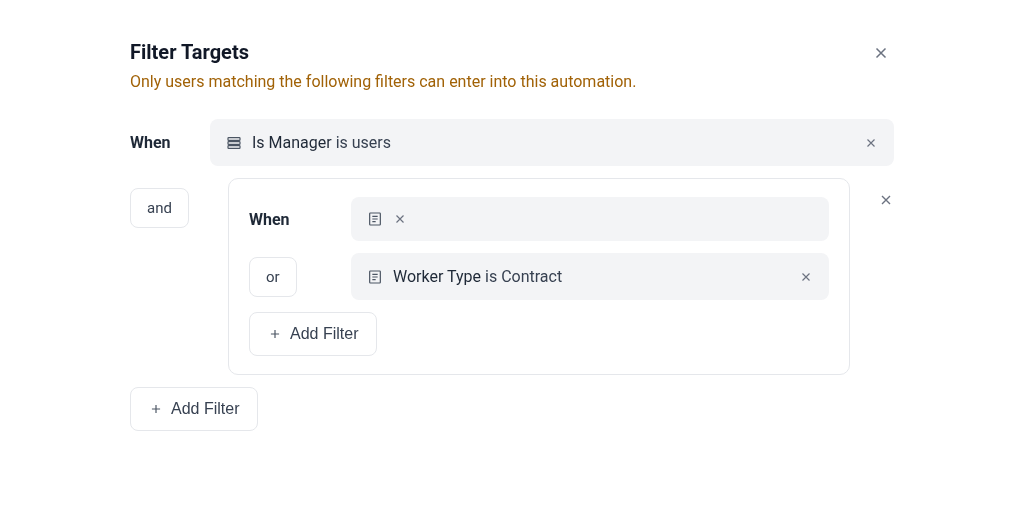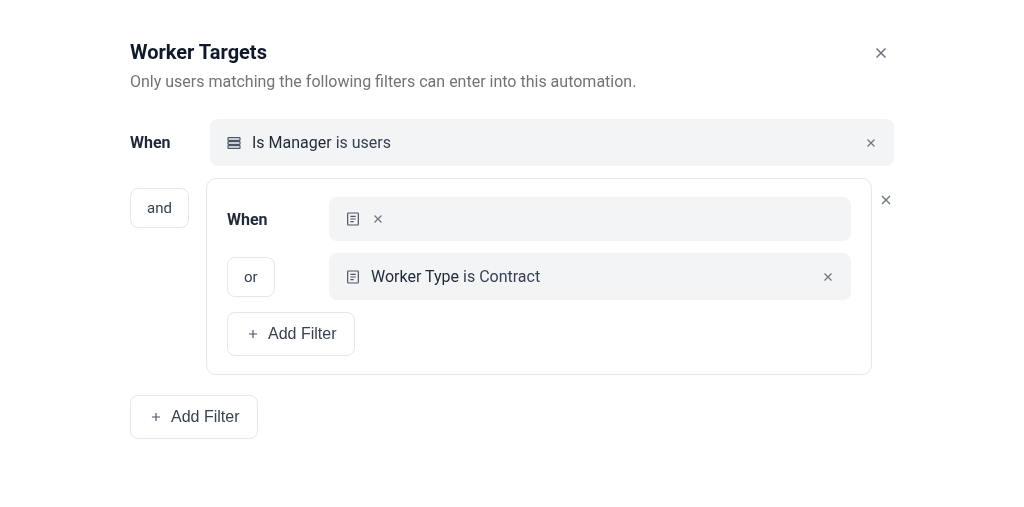--- a/index.html
+++ b/index.html
@@ -16,21 +16,21 @@
       align-items: flex-start;
     }
     .title {
       font-size: 20px;
       font-weight: 700;
       color: #111827;
       margin-bottom: 8px;
     }
     .subtitle {
       font-size: 16px;
-      color: #737373;
+      color: #a16207;
       margin-bottom: 28px;
     }
     .close-top {
       color: #6b7280;
       cursor: pointer;
       font-size: 18px;
       padding: 4px;
     }
     .close-top svg { width: 18px; height: 18px; stroke: #6b7280; }
 
@@ -90,22 +90,22 @@
     .chip-remove {
       cursor: pointer;
       color: #6b7280;
       display: inline-flex;
     }
     .chip-remove svg { width: 14px; height: 14px; stroke: #6b7280; }
 
     .group-row {
       display: flex;
       align-items: flex-start;
-      gap: 6px;
-      margin-bottom: 20px;
+      gap: 28px;
+      margin-bottom: 12px;
     }
     .group-box {
       flex: 1;
       border: 1px solid #e5e7eb;
       border-radius: 10px;
       padding: 18px 20px;
     }
     .group-inner-row {
       display: flex;
       align-items: center;
@@ -143,21 +143,21 @@
       cursor: pointer;
     }
     .add-filter-btn svg { width: 14px; height: 14px; stroke: #4b5563; }
     .add-filter-outer { margin-top: 6px; }
   </style>
 </head>
 <body>
 
 <div class="header-row">
   <div>
-    <h2 class="title">Worker Targets</h2>
+    <h2 class="title">Filter Targets</h2>
   </div>
   <div class="close-top">
     <svg viewBox="0 0 24 24" stroke-width="2" fill="none">
         <path d="M18 6 6 18M6 6l12 12"></path>
       </svg>
   </div>
 </div>
 
 <p class="subtitle">Only users matching the following filters can enter into this automation.</p>
 

